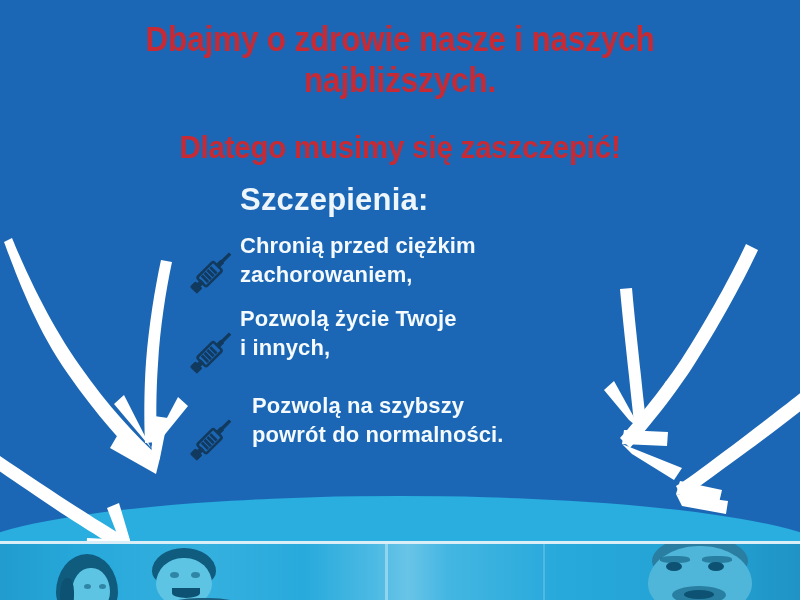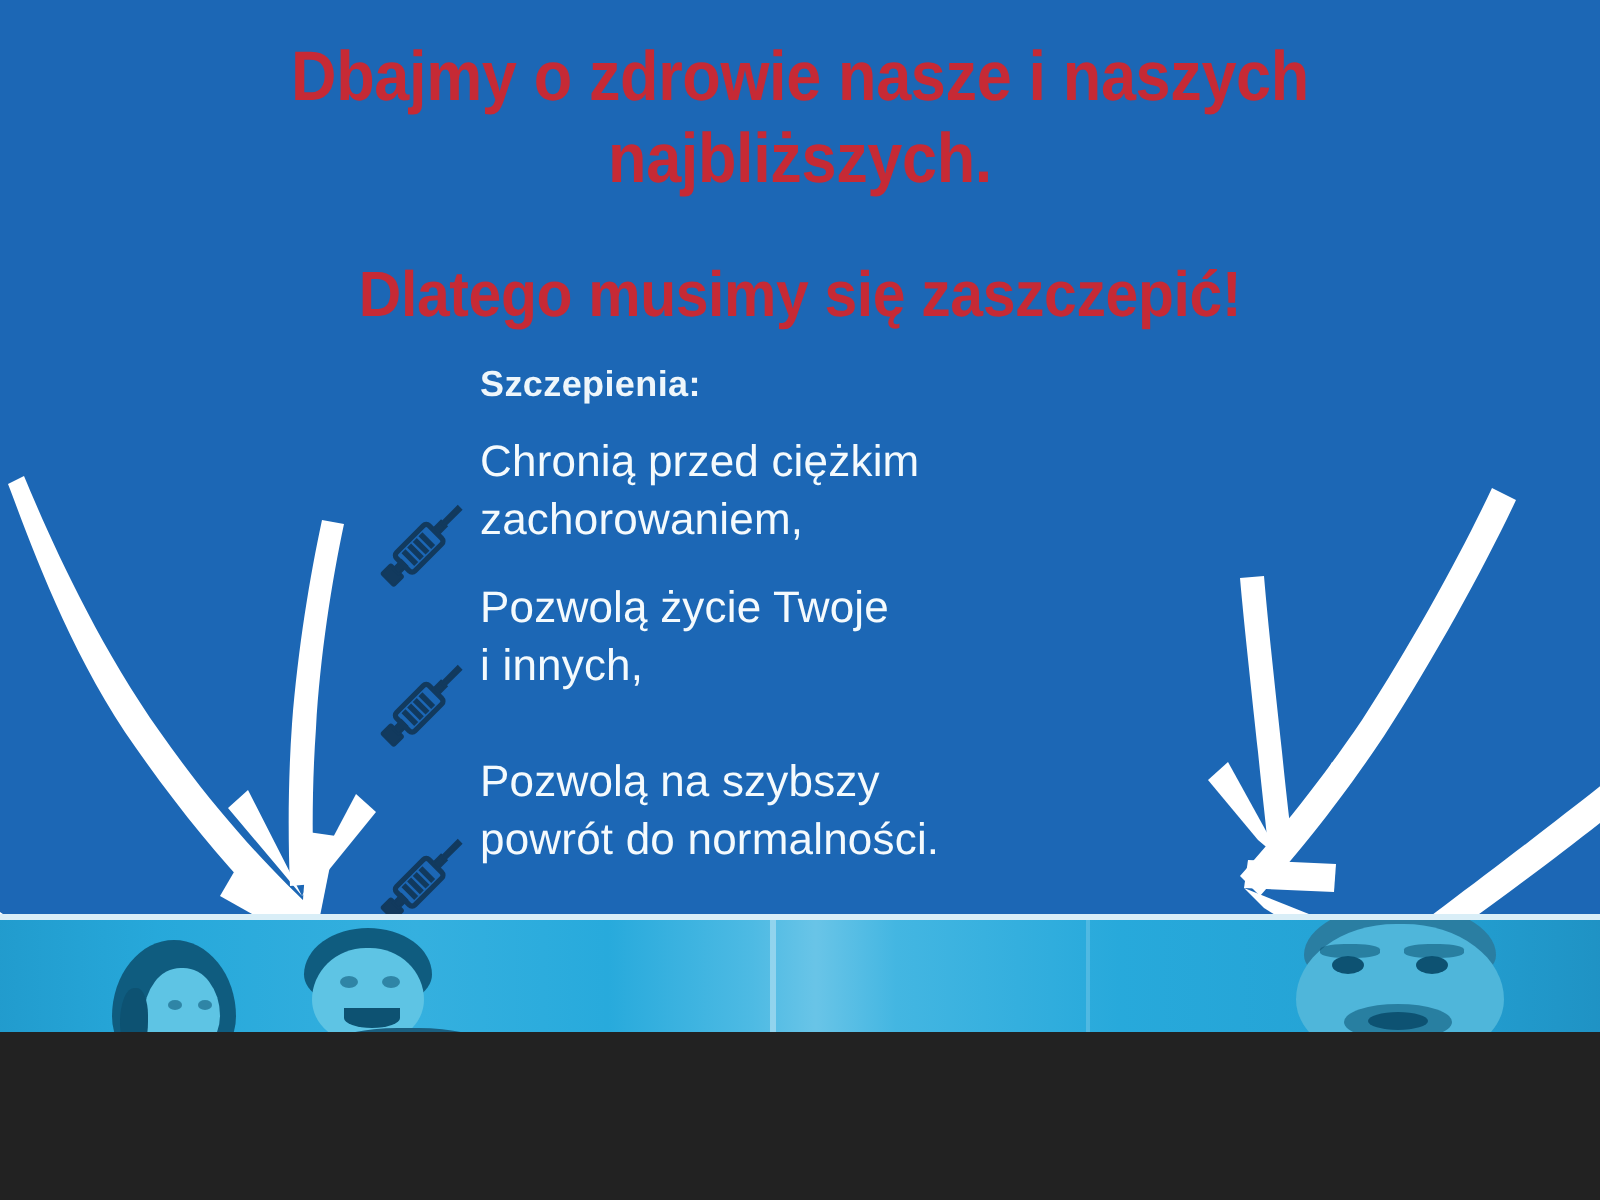--- a/index.html
+++ b/index.html
@@ -4,21 +4,21 @@
 <title>Poster</title>
 <style>
   html, body {
     margin: 0;
     padding: 0;
     background: #222;
   }
   #poster {
     position: relative;
     width: 800px;
-    height: 516px;
+    height: 600px;
     overflow: hidden;
     background: #1c67b5;
     font-family: "Liberation Sans", sans-serif;
     -webkit-font-smoothing: antialiased;
   }
 
   
   .bg-base {
     position: absolute;
     inset: 0;
@@ -127,42 +127,42 @@
 
   
   .content {
     position: absolute;
     left: 240px;
     top: 182px;
     width: 420px;
     color: #f2f8fc;
   }
   .sub-title {
-    font-size: 18px;
+    font-size: 31px;
     font-weight: bold;
     letter-spacing: .2px;
     margin: 0 0 14px 0;
     color: #eef6fb;
   }
   .bullets {
     list-style: none;
     margin: 0;
     padding: 0;
   }
   .bullet {
     font-size: 22px;
-    font-weight: normal;
+    font-weight: bold;
     line-height: 1.30;
     color: #f4fafd;
     white-space: pre-line;
     letter-spacing: .1px;
   }
   .bullet.b1 { margin: 0 0 16px 0; }
   .bullet.b2 { margin: 0 0 30px 0; }
-  .bullet.b3 { margin: 0; }
+  .bullet.b3 { margin: 12px; }
 
   
   .syringe { position: absolute; }
 
   
   .arrows {
     position: absolute;
     inset: 0;
     pointer-events: none;
   }

